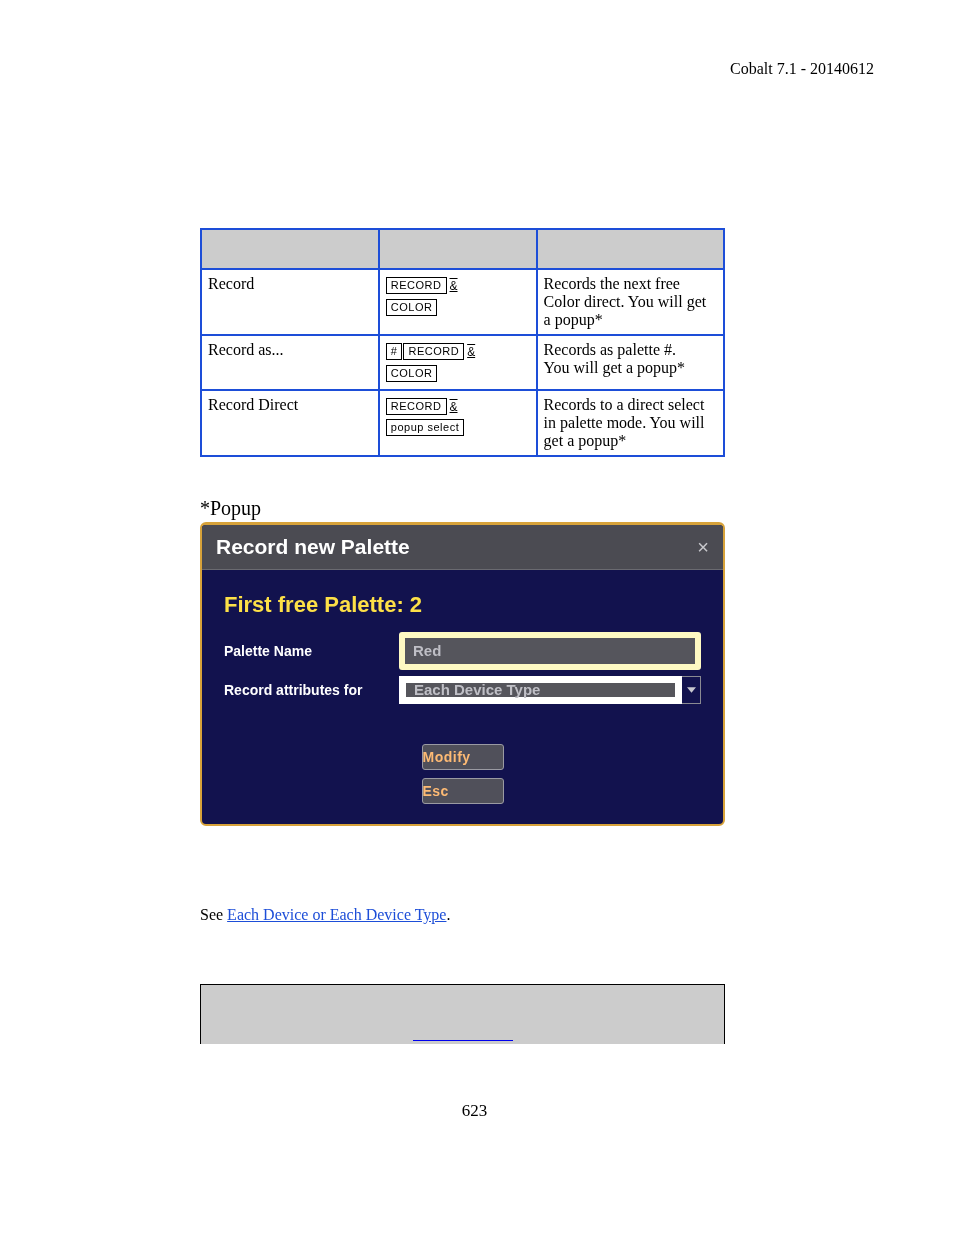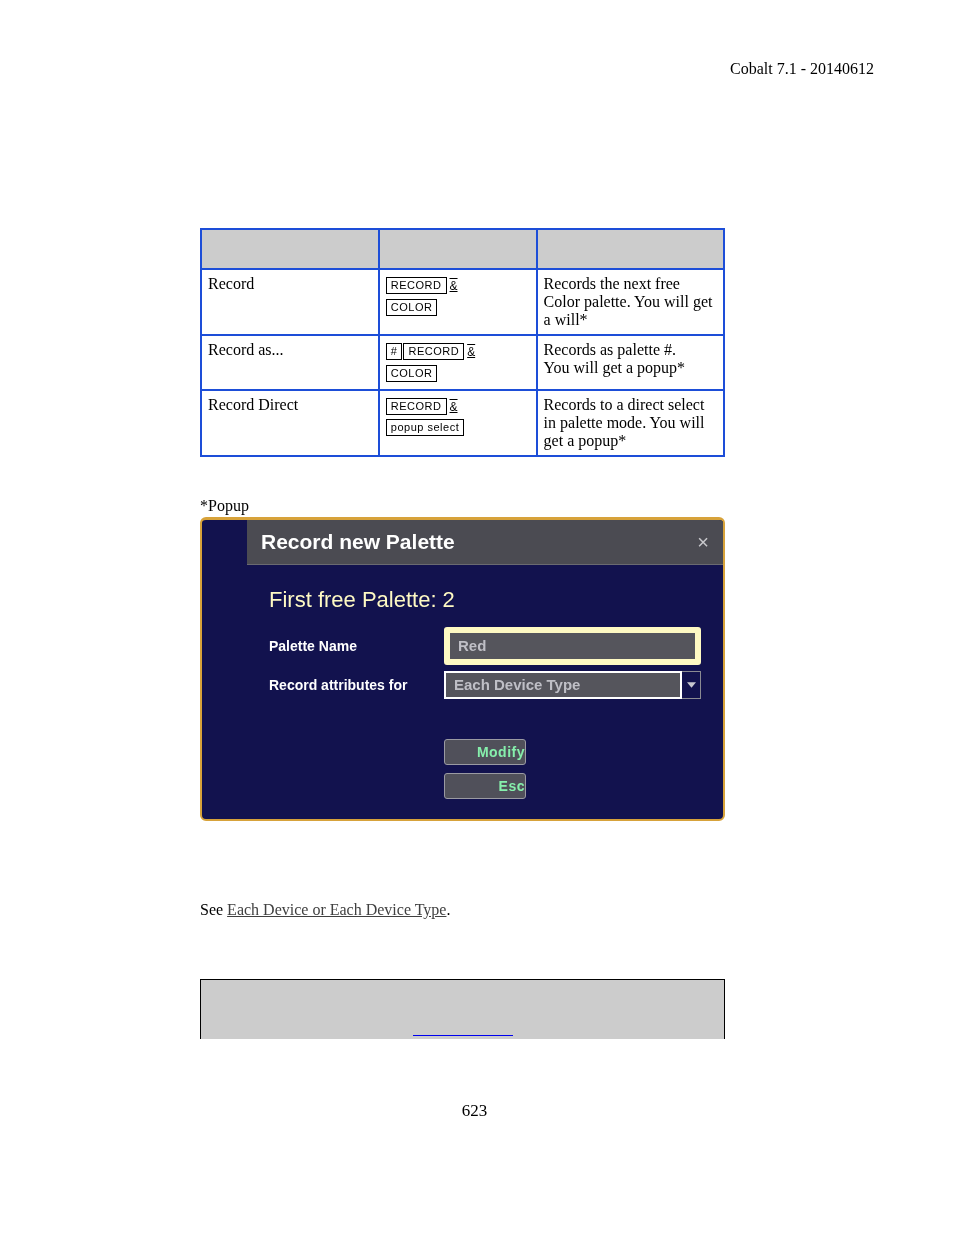--- a/index.html
+++ b/index.html
@@ -67,34 +67,33 @@
     text-decoration: underline overline;
     display: inline-block;
     margin: 0 2px;
     vertical-align: middle;
   }
   .key-row-break { line-height: 20px; }
 
   .popup-label {
     margin-top: 40px;
     margin-bottom: 2px;
-    font-size: 16px;
+    font-size: 20px;
   }
 
   
   .dialog {
     width: 525px;
     border: 2px solid #d7a23a;
     border-top: 3px solid #d7a23a;
     border-radius: 6px;
     overflow: hidden;
     background: #12124e;
     font-family: "Trebuchet MS", "Segoe UI", Arial, sans-serif;
     box-sizing: border-box;
-    padding-left: 45px;
   }
   .dialog-title {
     background: #4b4b52;
     border-bottom: 1px solid #6a6a70;
     display: flex;
     align-items: center;
     justify-content: space-between;
     padding: 10px 14px;
   }
   .dialog-title-text {
@@ -112,23 +111,23 @@
     padding: 22px 22px 20px 22px;
   }
   .type-line {
     font-size: 15px;
     font-weight: bold;
     margin-bottom: 6px;
     color: #fff;
   }
   .type-line .type-value { color: #e5e24a; }
   .headline {
-    color: #fef9c3;
+    color: #fde047;
     font-size: 22px;
-    font-weight: normal;
+    font-weight: bold;
     margin-bottom: 14px;
   }
   .form-row {
     display: flex;
     align-items: center;
     margin: 6px 0;
   }
   .form-label {
     color: #fff;
     font-weight: bold;
@@ -150,21 +149,21 @@
   }
   .select-wrap {
     flex: 1;
     display: flex;
     align-items: stretch;
     height: 28px;
   }
   .select-display {
     flex: 1;
     background: #55555c;
-    border: 2px solid #ffffff;
+    border: 7px solid #ffffff;
     color: #bfbfc6;
     font-size: 15px;
     font-weight: bold;
     padding: 3px 8px;
     display: flex;
     align-items: center;
   }
   .select-btn {
     width: 18px;
     background: #12124e;
@@ -180,35 +179,35 @@
     margin-top: 40px;
     display: flex;
     flex-direction: column;
     align-items: center;
     gap: 8px;
   }
   .dlg-btn {
     background: #50505a;
     border: 1px solid #9a9aa2;
     border-radius: 3px;
-    color: #86efac;
+    color: #fdba74;
     font-weight: bold;
     font-size: 14px;
     padding: 4px 0;
     width: 80px;
-    text-align: right;
+    text-align: left;
     letter-spacing: 0.5px;
   }
 
   .see-line {
     margin-top: 80px;
     font-size: 16px;
   }
   .see-line a {
-    color: #404040;
+    color: #1d4ed8;
   }
 
   .bottom-band {
     width: 525px;
     height: 60px;
     background: #cccccc;
     border: 1px solid #000;
     border-bottom: none;
     margin-top: 60px;
     box-sizing: border-box;
@@ -246,21 +245,21 @@
           <tr class="header-row">
         <td class="col1"></td>
             <td class="col2"></td>
             <td class="col3"></td>
       </tr>
       </tbody>
         <tbody id="table-body">
           <tr>
             <td class="col1">Record</td>
             <td class="col2 key-row-break"><span class="keycap">RECORD</span><span class="amp">&amp;</span><br><span class="keycap">COLOR</span></td>
-            <td class="col3">Records the next free Color palette. You will get a will*</td>
+            <td class="col3">Records the next free Color direct. You will get a popup*</td>
           </tr>
           <tr>
             <td class="col1">Record as...</td>
             <td class="col2 key-row-break"><span class="keycap">#</span><span class="keycap">RECORD</span><span class="amp">&amp;</span><br><span class="keycap">COLOR</span></td>
             <td class="col3">Records as palette #.<br>You will get a popup*</td>
           </tr>
           <tr>
             <td class="col1">Record Direct</td>
             <td class="col2 key-row-break"><span class="keycap">RECORD</span><span class="amp">&amp;</span><br><span class="keycap">popup select</span></td>
             <td class="col3">Records to a direct select in palette mode. You will get a popup*</td>

